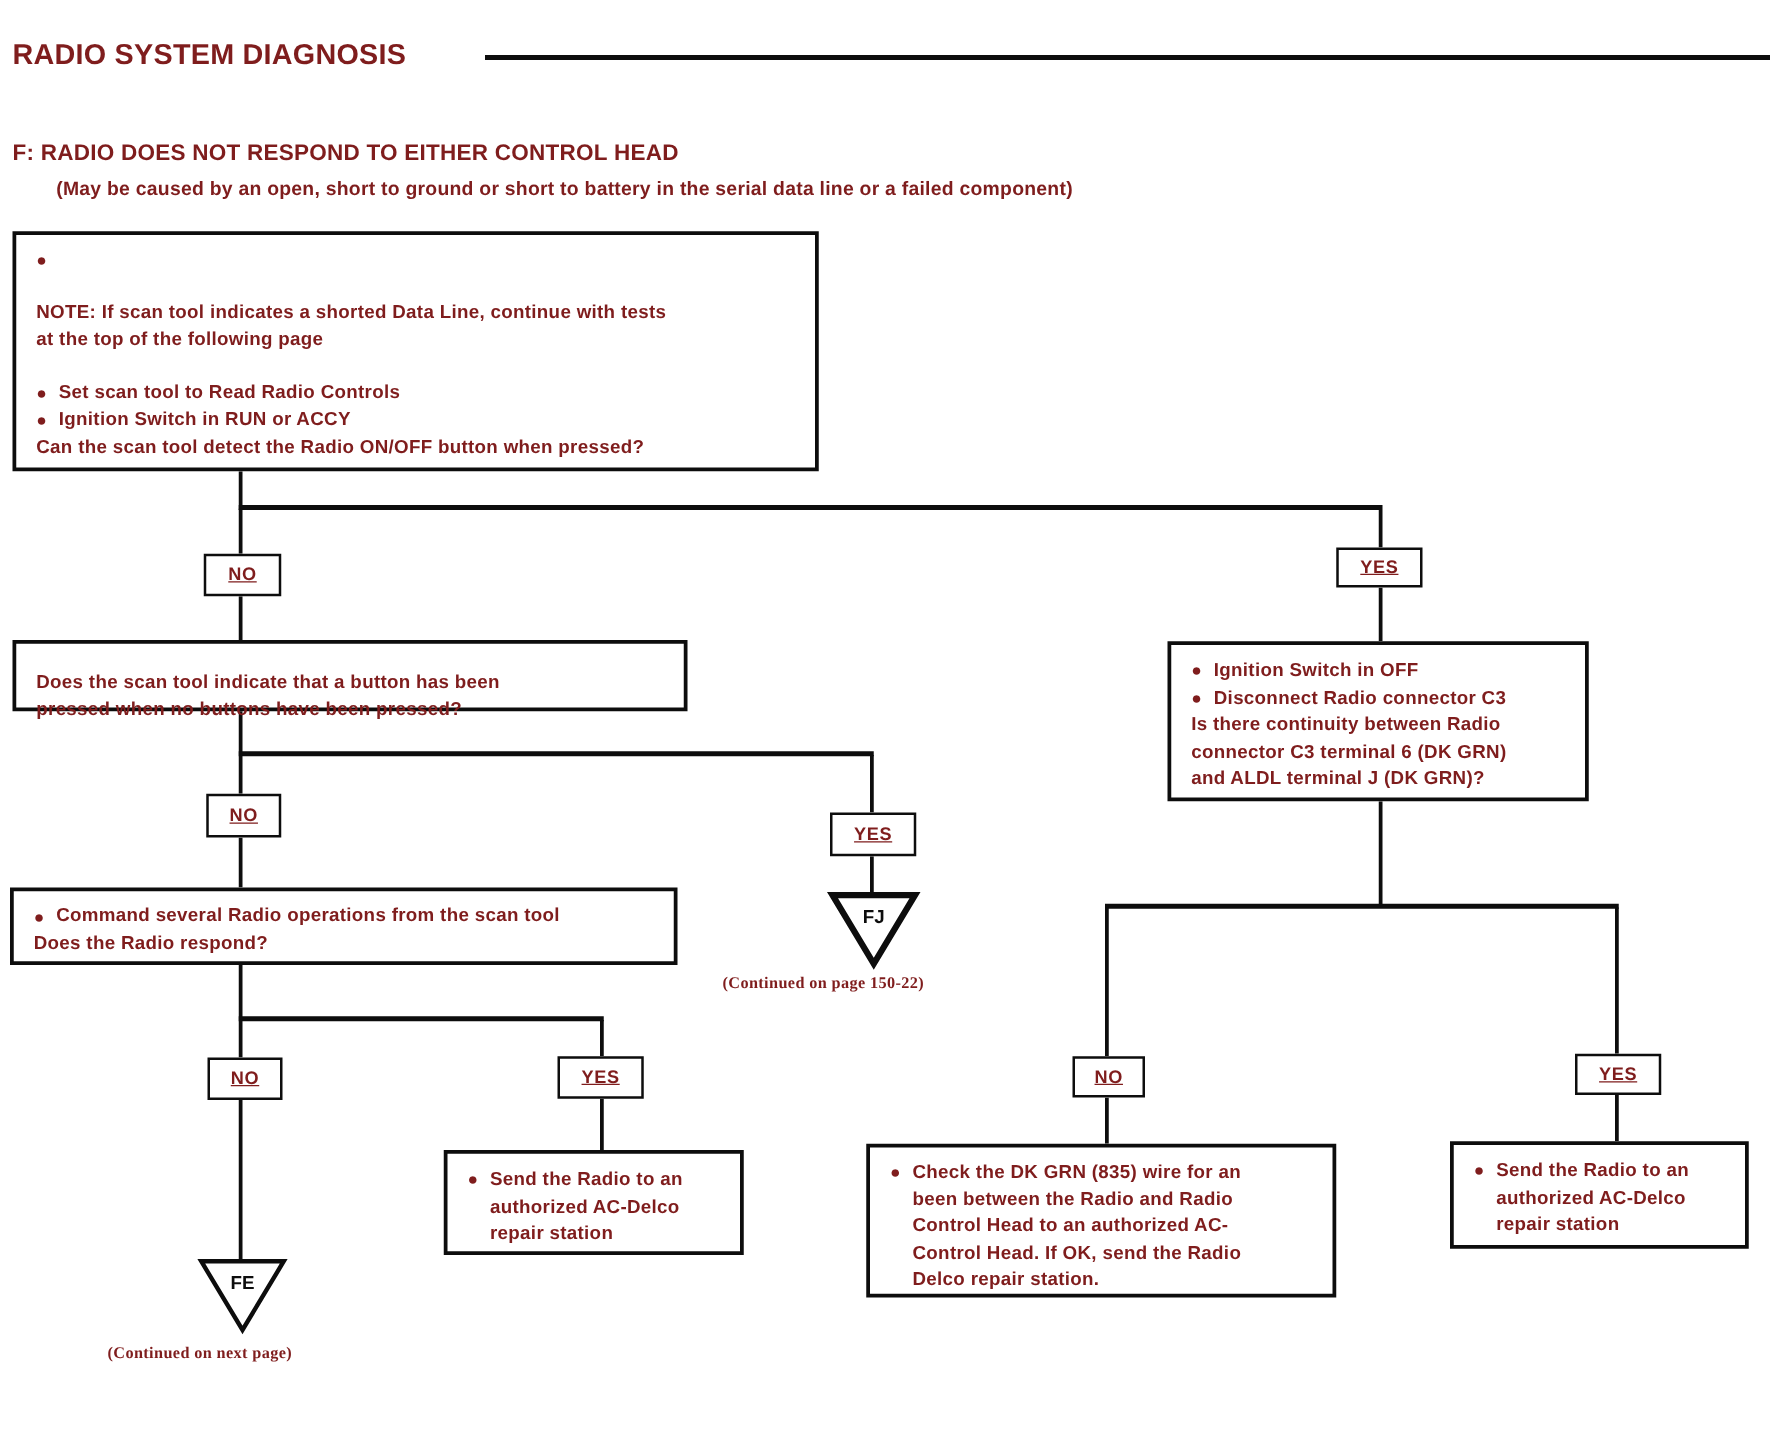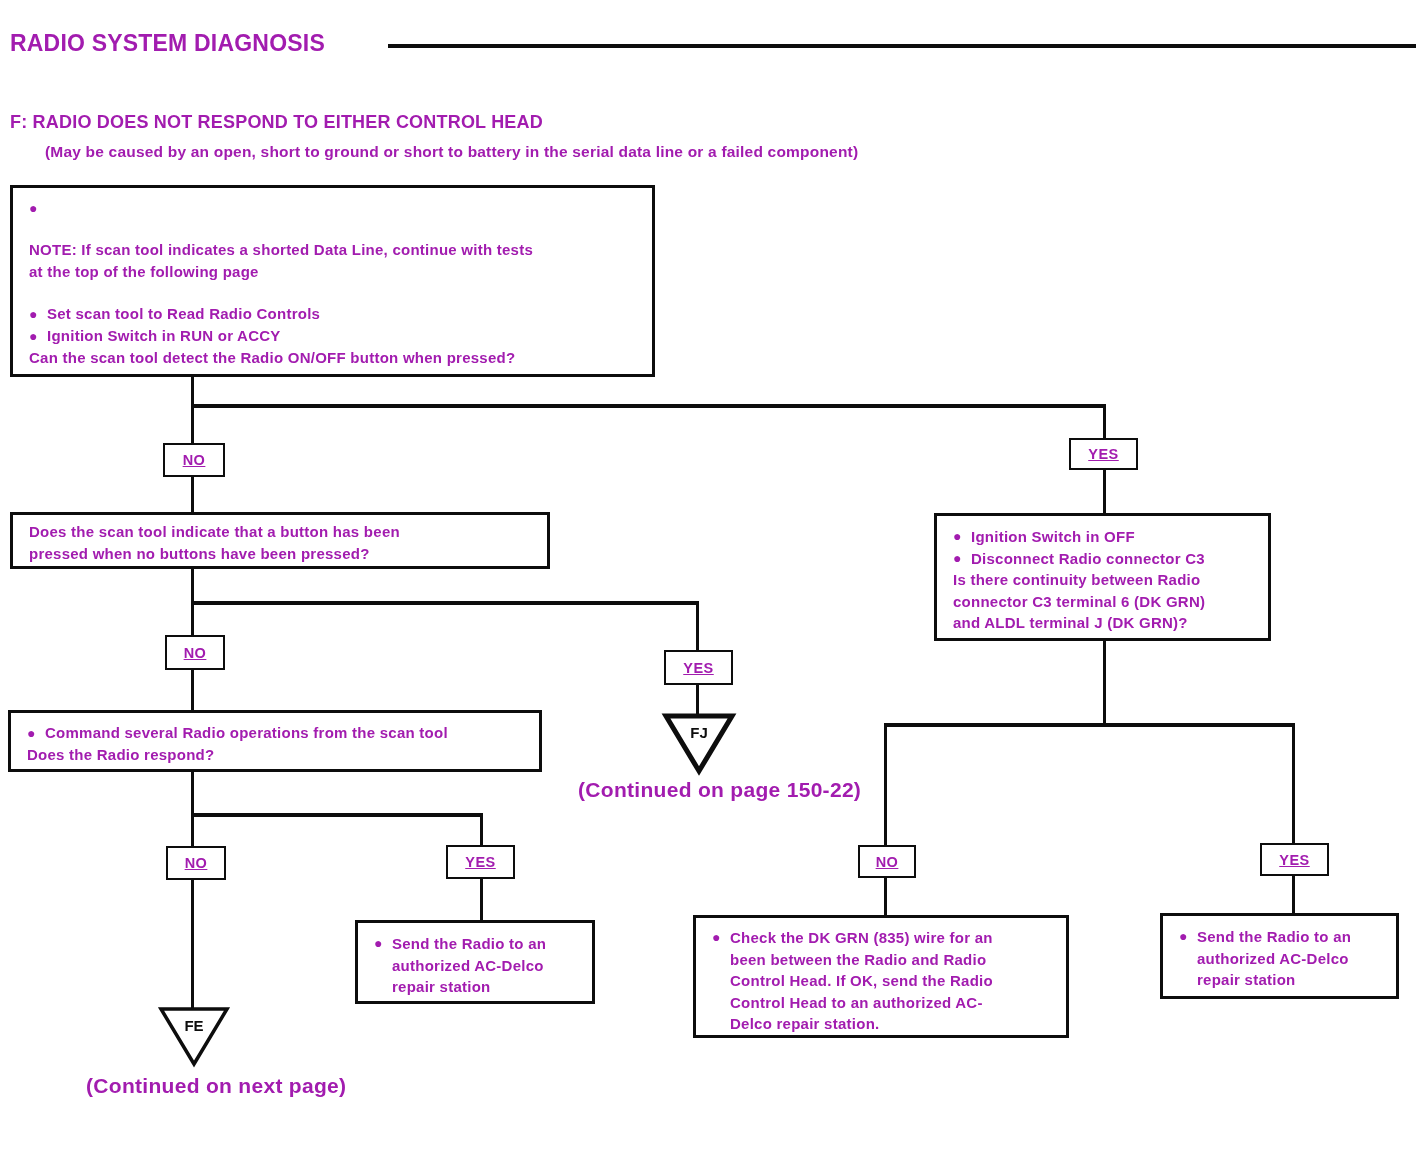--- a/index.html
+++ b/index.html
@@ -1,18 +1,18 @@
 <!DOCTYPE html>
 <html><head>
 <meta charset="utf-8">
 <style>
   html,body { margin:0; padding:0; background:#ffffff; }
   #page {
     position:relative; width:1424px; height:1152px; background:#ffffff;
-    font-family:"Liberation Sans", sans-serif; color:#a21caf;
+    font-family:"Liberation Sans", sans-serif; color:#7f1d1d;
     font-weight:bold; overflow:hidden;
   }
   .title {
     position:absolute; left:10px; top:30px; font-size:23px; letter-spacing:0.2px;
     white-space:nowrap;
   }
   .title-rule { position:absolute; left:388px; top:44px; width:1028px; height:4px; background:#0d0d0d; }
   .heading { position:absolute; left:10px; top:112px; font-size:18px; letter-spacing:0.2px; white-space:nowrap; }
   .subheading { position:absolute; left:45px; top:143px; font-size:15.5px; letter-spacing:0.2px; white-space:nowrap; }
 
@@ -30,21 +30,21 @@
     position:absolute; border:2px solid #0d0d0d; background:#ffffff; box-sizing:border-box;
     font-size:14.5px; text-align:center; display:flex; align-items:center; justify-content:center;
     letter-spacing:0.5px;
     text-decoration:underline;
   }
   .vline, .hline { position:absolute; background:#0d0d0d; }
   .vline { width:3px; }
   .hline { height:4px; }
   .tri { position:absolute; }
   .tri text { font:bold 15px "Liberation Sans", sans-serif; fill:#0d0d0d; }
-  .caption { position:absolute; font-size:21px; letter-spacing:0.3px; white-space:nowrap; }
+  .caption { position:absolute; font-size:13px; letter-spacing:0.3px; white-space:nowrap;font-family:Liberation Serif, serif; }
 </style>
 </head>
 <body>
 
 <div id="page">
 
   <div class="title">RADIO SYSTEM DIAGNOSIS</div>
   <div class="title-rule"></div>
   <div class="heading">F:  RADIO DOES NOT RESPOND TO EITHER CONTROL HEAD</div>
   <div class="subheading">(May be caused by an open, short to ground or short to battery in the serial data line or a failed component)</div>
@@ -90,21 +90,21 @@
       </div>
       <div class="tline">
         <span class="bul">●</span>
         <span>Ignition Switch in RUN or ACCY</span>
       </div>
       <div class="tline">
         <span>Can the scan tool detect the Radio ON/OFF button when pressed?</span>
       </div>
     </div>
 
-  <div class="box" style="left:10px;top:512px;width:540px;height:57px;padding-top:6px;">
+  <div class="box" style="left:10px;top:512px;width:540px;height:57px;padding-top:20px;">
       <div class="tline">
         <span>Does the scan tool indicate that a button has been</span>
       </div>
       <div class="tline">
         <span>pressed when no buttons have been pressed?</span>
       </div>
     </div>
 
   <div class="box" style="left:8px;top:710px;width:534px;height:62px;padding-top:9px;">
       <div class="tline">
@@ -151,24 +151,24 @@
 
   <div class="box lh21" style="left:693px;top:915px;width:376px;height:123px;padding-top:9px;">
       <div class="tline">
         <span class="bul">●</span>
         <span>Check the DK GRN (835) wire for an</span>
       </div>
       <div class="tline ind">
         <span>been between the Radio and Radio</span>
       </div>
       <div class="tline ind">
+        <span>Control Head to an authorized AC-</span>
+      </div>
+      <div class="tline ind">
         <span>Control Head. If OK, send the Radio</span>
-      </div>
-      <div class="tline ind">
-        <span>Control Head to an authorized AC-</span>
       </div>
       <div class="tline ind">
         <span>Delco repair station.</span>
       </div>
     </div>
 
   <div class="box lh21" style="left:1160px;top:913px;width:239px;height:86px;padding-top:10px;">
       <div class="tline">
         <span class="bul">●</span>
         <span>Send the Radio to an</span>

